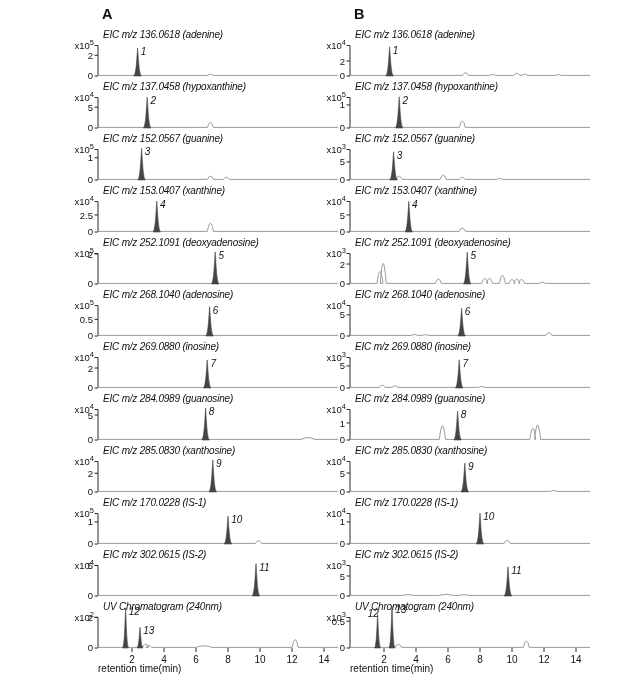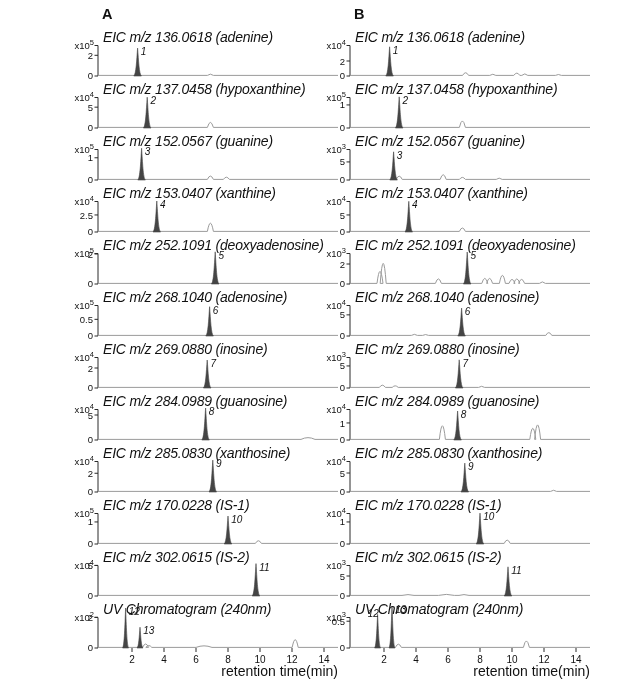--- a/index.html
+++ b/index.html
@@ -9,25 +9,25 @@
   }
   #fig{position:absolute;inset:0;}
   .col{position:absolute;top:0;height:688px;width:310px;}
   #col-0{left:40px;}
   #col-1{left:292px;}
   .col-letter{position:absolute;top:6px;left:62px;font-weight:bold;font-size:14.5px;color:#111;}
   .panels{position:absolute;top:28px;left:0;width:310px;}
   .panel{position:relative;width:310px;height:52px;}
   .panel svg{position:absolute;left:0;top:0;display:block;}
   .panel-label{
-    position:absolute;left:63px;top:1px;font-style:italic;font-size:14px;color:#111;
+    position:absolute;left:63px;top:1px;font-style:italic;font-size:10px;color:#111;
     white-space:nowrap;letter-spacing:-0.2px;
   }
   .xaxis{position:absolute;top:648px;left:0;width:310px;height:22px;}
-  .xtitle{position:absolute;top:663px;left:58px;width:240px;text-align:right;font-size:14px;color:#111;}
+  .xtitle{position:absolute;top:663px;left:58px;width:240px;text-align:left;font-size:10px;color:#111;}
   svg text{fill:#111;font-family:"Liberation Sans",sans-serif;}
   .tick-label{font-size:9.5px;}
   .scale-label{font-size:9.5px;}
   .scale-exp{font-size:7.5px;}
   .peak-num{font-size:10px;font-style:italic;}
   .xtick-label{font-size:10px;}
 </style>
 </head>
 <body>
 

